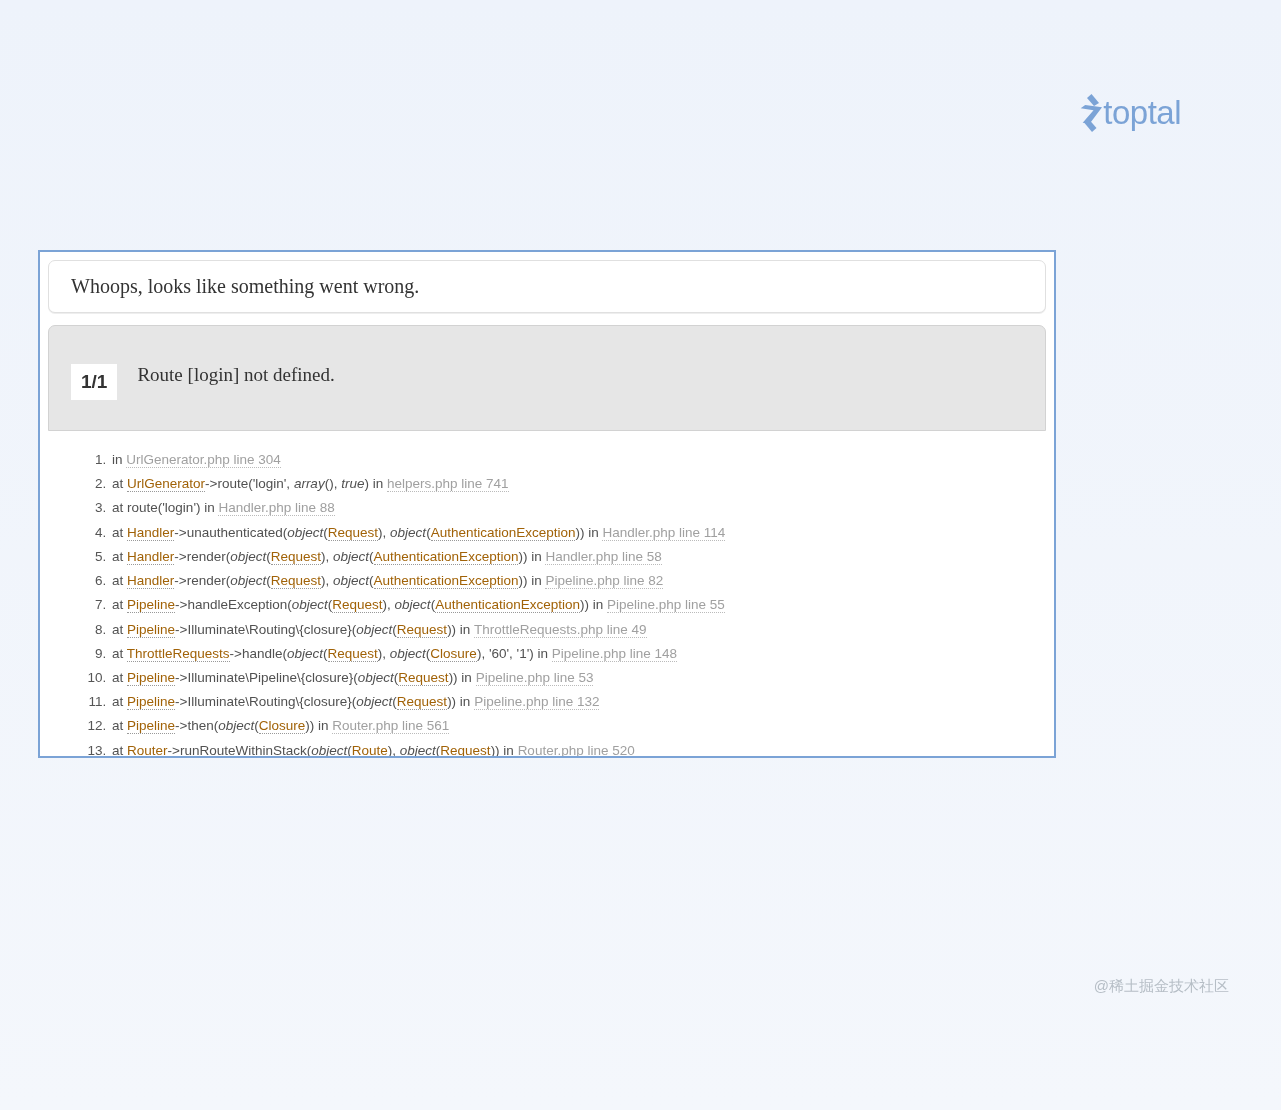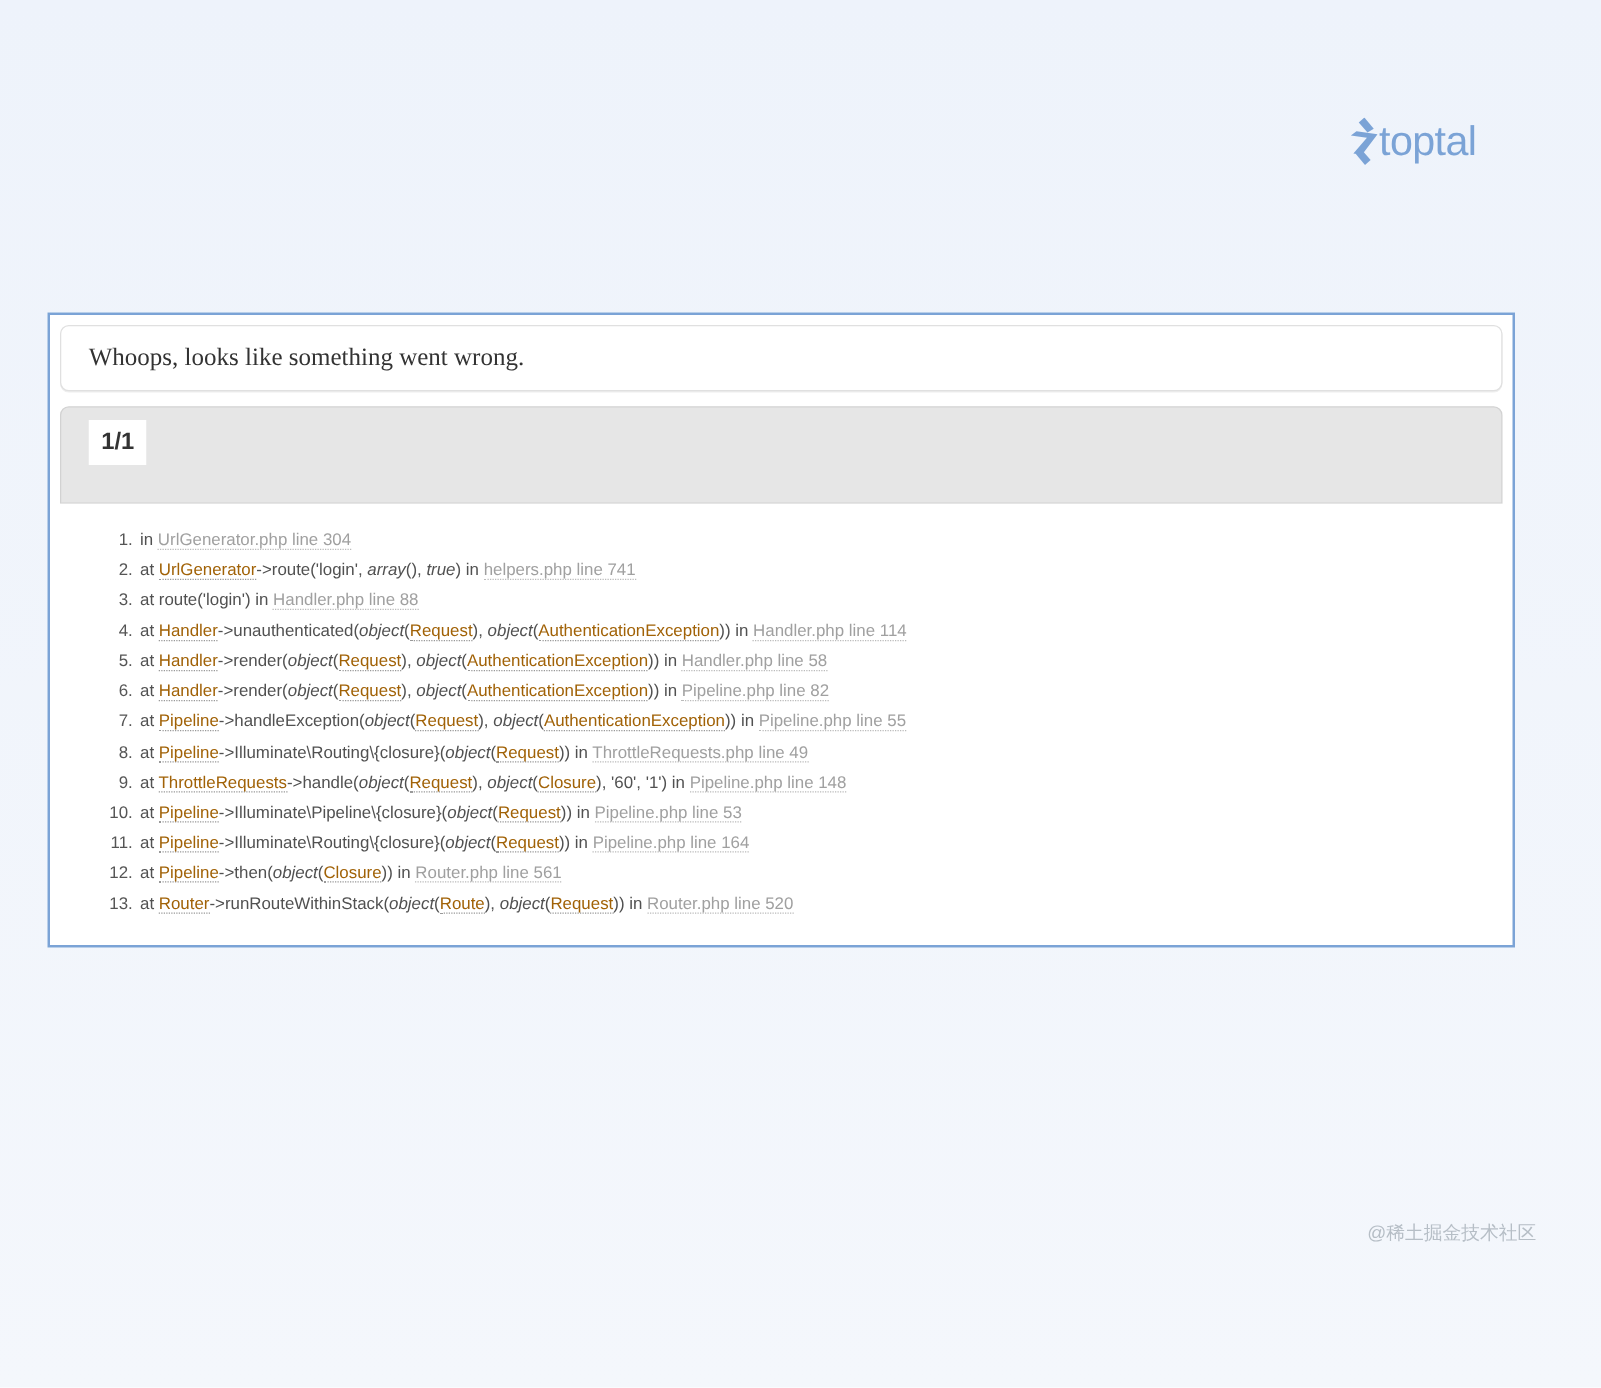--- a/index.html
+++ b/index.html
@@ -22,21 +22,21 @@
     font-size: 33px;
     font-weight: 400;
     letter-spacing: -0.5px;
     margin-top: 39px;
   }
   .logo svg { margin-right: -4px; }
   .panel {
     position: absolute;
     top: 250px;
     left: 38px;
-    width: 1174px;
+    width: 1018px;
     height: 508px;
     border: 2px solid #7ba3d6;
     background: #fff;
     display: flex;
     flex-direction: column;
   }
   .titlebar {
     margin: 8px 8px 0 8px;
     background: #fff;
     border: 1px solid #e0e0e0;
@@ -44,21 +44,21 @@
     box-shadow: 0 1px 0 0 #eee;
     padding: 14px 22px;
     font-size: 20px;
     color: #333;
   }
   .gray-band {
     margin: 12px 8px 0 8px;
     background: #e6e6e6;
     border: 1px solid #d2d2d2;
     border-radius: 7px 7px 0 0;
-    padding: 10px 22px 30px 22px;
+    padding: 38px 22px 30px 22px;
     display: flex;
     align-items: flex-start;
     gap: 20px;
   }
   .badge {
     background: #fff;
     color: #333;
     font-family: Arial, Helvetica, sans-serif;
     font-size: 19px;
     font-weight: bold;
@@ -127,35 +127,36 @@
   </svg>
   <span>toptal</span>
 </div>
 
 <div class="panel">
   <div class="titlebar">Whoops, looks like something went wrong.</div>
 
   <div class="gray-band">
     <div class="badge">1/1</div>
     <div class="exc">
+      <div class="route-msg">Route [login] not defined.</div>
     </div>
   </div>
 
   <div class="stacklist">
     <ol id="stack-ol">
         <li><span class="dk">in </span><span class="lt">UrlGenerator.php line 304</span></li>
         <li><span class="dk">at </span><span class="lk">UrlGenerator</span><span class="dk">-&gt;route('login', </span><span class="args">array</span><span class="dk">(), </span><span class="true">true</span><span class="dk">) in </span><span class="lt">helpers.php line 741</span></li>
         <li><span class="dk">at </span><span class="dk">route('login') in </span><span class="lt">Handler.php line 88</span></li>
         <li><span class="dk">at </span><span class="lk">Handler</span><span class="dk">-&gt;unauthenticated(</span><span class="args">object</span><span class="dk">(</span><span class="lk">Request</span><span class="dk">), </span><span class="args">object</span><span class="dk">(</span><span class="lk">AuthenticationException</span><span class="dk">)) in </span><span class="lt">Handler.php line 114</span></li>
         <li><span class="dk">at </span><span class="lk">Handler</span><span class="dk">-&gt;render(</span><span class="args">object</span><span class="dk">(</span><span class="lk">Request</span><span class="dk">), </span><span class="args">object</span><span class="dk">(</span><span class="lk">AuthenticationException</span><span class="dk">)) in </span><span class="lt">Handler.php line 58</span></li>
         <li><span class="dk">at </span><span class="lk">Handler</span><span class="dk">-&gt;render(</span><span class="args">object</span><span class="dk">(</span><span class="lk">Request</span><span class="dk">), </span><span class="args">object</span><span class="dk">(</span><span class="lk">AuthenticationException</span><span class="dk">)) in </span><span class="lt">Pipeline.php line 82</span></li>
         <li><span class="dk">at </span><span class="lk">Pipeline</span><span class="dk">-&gt;handleException(</span><span class="args">object</span><span class="dk">(</span><span class="lk">Request</span><span class="dk">), </span><span class="args">object</span><span class="dk">(</span><span class="lk">AuthenticationException</span><span class="dk">)) in </span><span class="lt">Pipeline.php line 55</span></li>
         <li><span class="dk">at </span><span class="lk">Pipeline</span><span class="dk">-&gt;Illuminate\Routing\{closure}(</span><span class="args">object</span><span class="dk">(</span><span class="lk">Request</span><span class="dk">)) in </span><span class="lt">ThrottleRequests.php line 49</span></li>
         <li><span class="dk">at </span><span class="lk">ThrottleRequests</span><span class="dk">-&gt;handle(</span><span class="args">object</span><span class="dk">(</span><span class="lk">Request</span><span class="dk">), </span><span class="args">object</span><span class="dk">(</span><span class="lk">Closure</span><span class="dk">), '60', '1') in </span><span class="lt">Pipeline.php line 148</span></li>
         <li><span class="dk">at </span><span class="lk">Pipeline</span><span class="dk">-&gt;Illuminate\Pipeline\{closure}(</span><span class="args">object</span><span class="dk">(</span><span class="lk">Request</span><span class="dk">)) in </span><span class="lt">Pipeline.php line 53</span></li>
-        <li><span class="dk">at </span><span class="lk">Pipeline</span><span class="dk">-&gt;Illuminate\Routing\{closure}(</span><span class="args">object</span><span class="dk">(</span><span class="lk">Request</span><span class="dk">)) in </span><span class="lt">Pipeline.php line 164</span></li>
+        <li><span class="dk">at </span><span class="lk">Pipeline</span><span class="dk">-&gt;Illuminate\Routing\{closure}(</span><span class="args">object</span><span class="dk">(</span><span class="lk">Request</span><span class="dk">)) in </span><span class="lt">Pipeline.php line 132</span></li>
         <li><span class="dk">at </span><span class="lk">Pipeline</span><span class="dk">-&gt;then(</span><span class="args">object</span><span class="dk">(</span><span class="lk">Closure</span><span class="dk">)) in </span><span class="lt">Router.php line 561</span></li>
         <li><span class="dk">at </span><span class="lk">Router</span><span class="dk">-&gt;runRouteWithinStack(</span><span class="args">object</span><span class="dk">(</span><span class="lk">Route</span><span class="dk">), </span><span class="args">object</span><span class="dk">(</span><span class="lk">Request</span><span class="dk">)) in </span><span class="lt">Router.php line 520</span></li>
       </ol>
   </div>
 </div>
 
 <div class="credit">@稀土掘金技术社区</div>
 
 </body></html>

